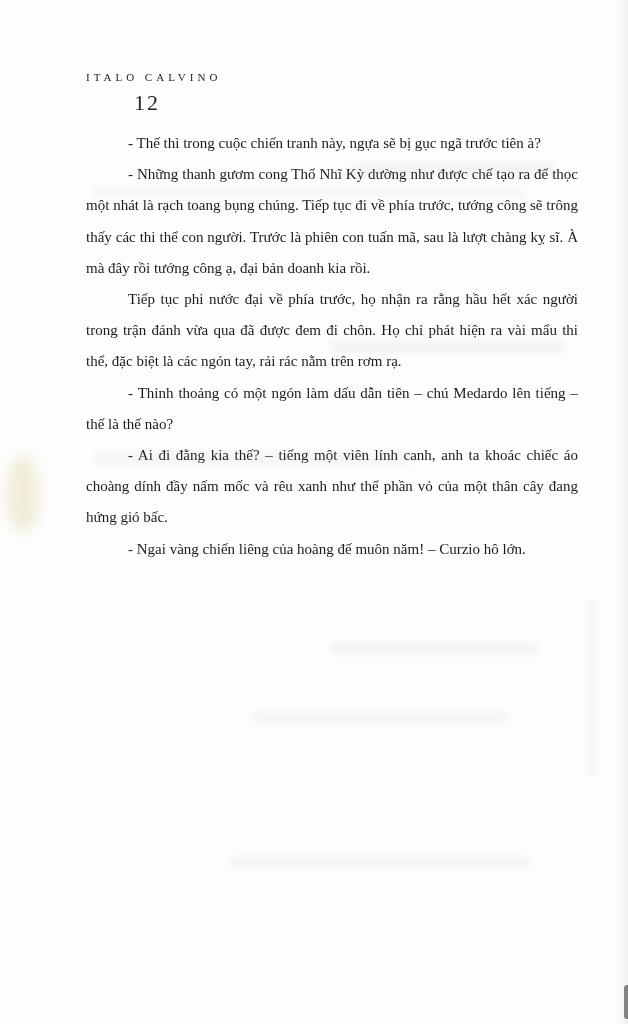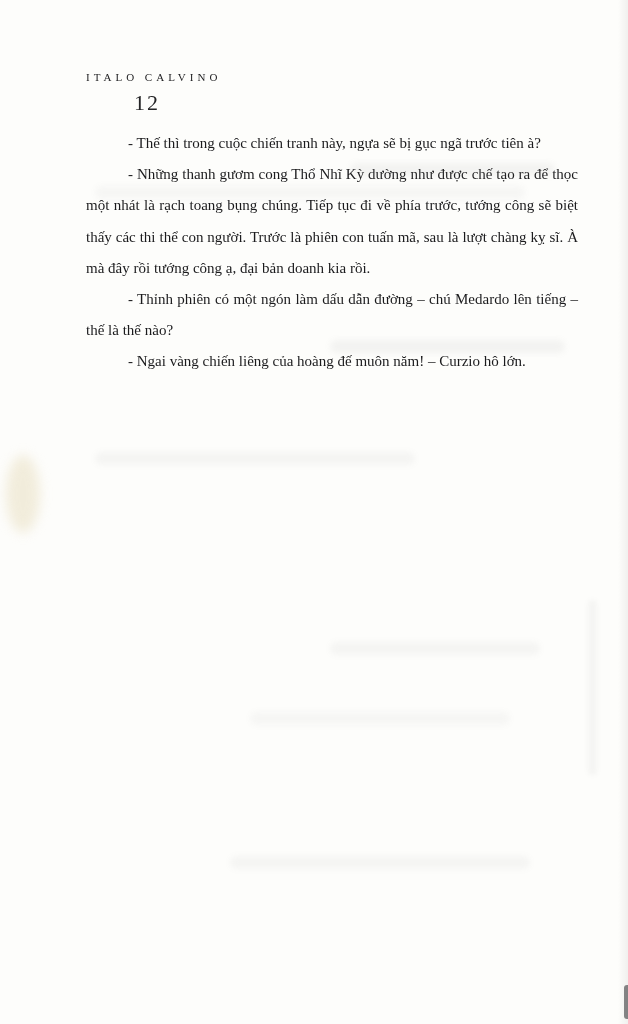--- a/index.html
+++ b/index.html
@@ -107,22 +107,24 @@
 
 <div class="page">
 
   <header class="running-head">
     <span class="page-number">12</span>
     <span class="head-title">ITALO CALVINO</span>
   </header>
 
   <main class="text-block">
     <p>- Thế thì trong cuộc chiến tranh này, ngựa sẽ bị gục ngã trước tiên à?</p>
-    <p>- Những thanh gươm cong Thổ Nhĩ Kỳ dường như được chế tạo ra để thọc một nhát là rạch toang bụng chúng. Tiếp tục đi về phía trước, tướng công sẽ biệt thấy các thi thể con người. Trước là phiên con tuấn mã, sau là lượt chàng kỵ sĩ. À mà đây rồi tướng công ạ, đại bản doanh kia rồi.</p>
-    <p>- Thỉnh phiên có một ngón làm dấu dẫn đường – chú Medardo lên tiếng – thế là thế nào?</p>
+    <p>- Những thanh gươm cong Thổ Nhĩ Kỳ dường như được chế tạo ra để thọc một nhát là rạch toang bụng chúng. Tiếp tục đi về phía trước, tướng công sẽ trông thấy các thi thể con người. Trước là phiên con tuấn mã, sau là lượt chàng kỵ sĩ. À mà đây rồi tướng công ạ, đại bản doanh kia rồi.</p>
+    <p>Tiếp tục phi nước đại về phía trước, họ nhận ra rằng hầu hết xác người trong trận đánh vừa qua đã được đem đi chôn. Họ chỉ phát hiện ra vài mẩu thi thể, đặc biệt là các ngón tay, rải rác nằm trên rơm rạ.</p>
+    <p>- Thỉnh thoảng có một ngón làm dấu dẫn tiên – chú Medardo lên tiếng – thế là thế nào?</p>
+    <p>- Ai đi đằng kia thế? – tiếng một viên lính canh, anh ta khoác chiếc áo choàng dính đầy nấm mốc và rêu xanh như thể phần vỏ của một thân cây đang hứng gió bấc.</p>
     <p>- Ngai vàng chiến liêng của hoàng đế muôn năm! – Curzio hô lớn.</p>
   </main>
 
   <div class="ghost" style="left:350px; top:163px; width:205px; height:13px;"></div>
   <div class="ghost" style="left:95px;  top:186px; width:430px; height:13px; opacity:.06;"></div>
   <div class="ghost" style="left:330px; top:340px; width:235px; height:13px;"></div>
   <div class="ghost" style="left:95px;  top:452px; width:320px; height:13px; opacity:.07;"></div>
   <div class="ghost" style="left:330px; top:642px; width:210px; height:13px; opacity:.07;"></div>
   <div class="ghost" style="left:250px; top:712px; width:260px; height:13px; opacity:.06;"></div>
   <div class="ghost" style="left:230px; top:856px; width:300px; height:13px; opacity:.07;"></div>

